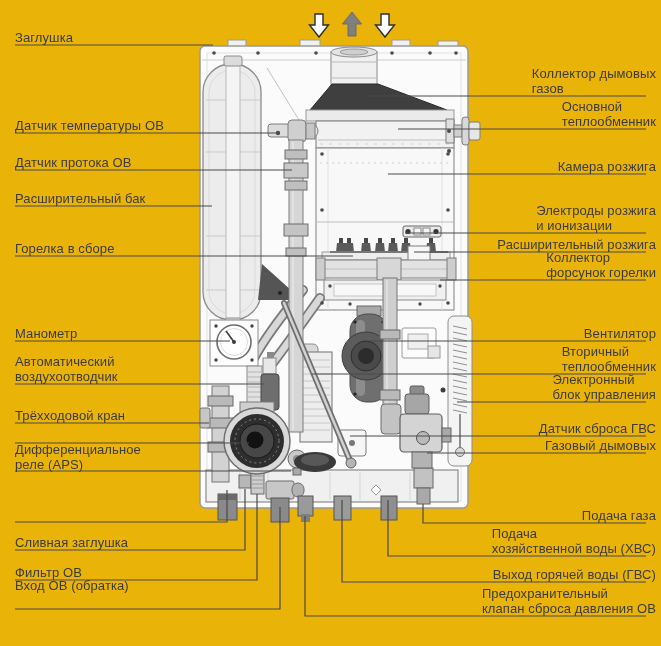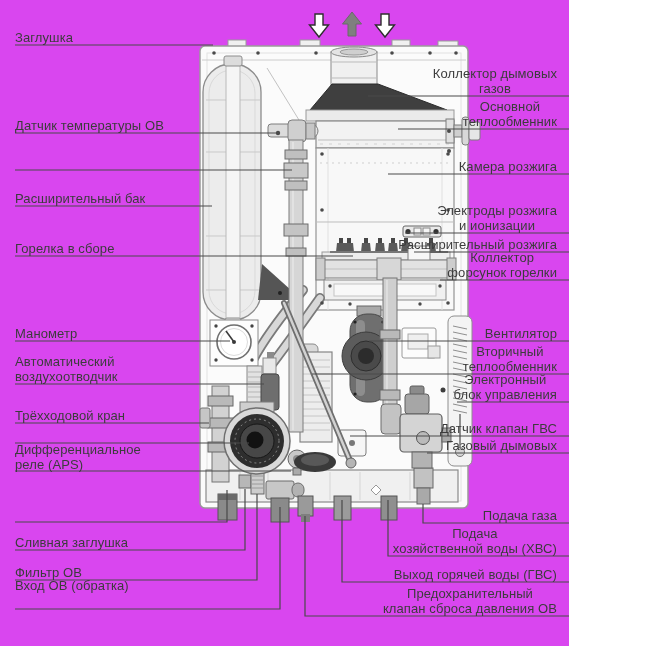--- a/index.html
+++ b/index.html
@@ -1,22 +1,22 @@
 <!DOCTYPE html>
 <html><head>
 <meta charset="utf-8">
 <style>
   html,body{margin:0;padding:0;background:#fff}
-  .stage{position:relative;width:569px;height:646px;background:#d946ef;overflow:hidden;
+  .stage{position:relative;width:661px;height:646px;background:#eab308;overflow:hidden;
          font-family:"Liberation Sans",sans-serif}
   .art{position:absolute;left:0;top:0}
   .lbl{position:absolute;font-size:13px;line-height:15px;color:#3c3c3c;
        white-space:pre-line;letter-spacing:.1px}
   .lbl.l{left:15px;text-align:left}
-  .lbl.r{right:12px;text-align:center}
+  .lbl.r{right:5px;text-align:left}
 </style>
 </head>
 <body>
 
 <div class="stage">
 
 <svg class="art" width="661" height="646" viewBox="0 0 661 646">
 
   <g>
     <rect x="228" y="40" width="18" height="7" fill="#f0f0f0" stroke="#9a9a9a"></rect>
@@ -314,20 +314,21 @@
 
   <g>
     <path d="M315,14 h8 v11 h5.5 L319,37 l-9.5,-12 h5.5 z" fill="#ffffff" stroke="#2e2e2e" stroke-width="1.4"></path>
     <path d="M352,12 l9.5,12 h-5.5 v12 h-8 v-12 h-5.5 z" fill="#7f7f7f" stroke="#6a6a6a" stroke-width="1"></path>
     <path d="M381,14 h8 v11 h5.5 L385,37 l-9.5,-12 h5.5 z" fill="#ffffff" stroke="#2e2e2e" stroke-width="1.4"></path>
   </g>
 </svg>
 
 <div class="lbl l" style="top:30px">Заглушка</div>
 <div class="lbl l" style="top:118px">Датчик температуры ОВ</div>
+<div class="lbl l" style="top:155px">Датчик протока ОВ</div>
 <div class="lbl l" style="top:191px">Расширительный бак</div>
 <div class="lbl l" style="top:241px">Горелка в сборе</div>
 <div class="lbl l" style="top:326px">Манометр</div>
 <div class="lbl l" style="top:354px">Автоматический
 воздухоотводчик</div>
 <div class="lbl l" style="top:408px">Трёхходовой кран</div>
 <div class="lbl l" style="top:442px">Дифференциальное
 реле (APS)</div>
 <div class="lbl l" style="top:535px">Сливная заглушка</div>
 <div class="lbl l" style="top:565px">Фильтр ОВ</div>
@@ -341,21 +342,21 @@
 <div class="lbl r" style="top:203px">Электроды розжига
 и ионизации</div>
 <div class="lbl r" style="top:237px">Расширительный розжига</div>
 <div class="lbl r" style="top:250px">Коллектор
 форсунок горелки</div>
 <div class="lbl r" style="top:326px">Вентилятор</div>
 <div class="lbl r" style="top:344px">Вторичный
 теплообменник</div>
 <div class="lbl r" style="top:372px">Электронный
 блок управления</div>
-<div class="lbl r" style="top:421px">Датчик клапан ГВС</div>
+<div class="lbl r" style="top:421px">Датчик сброса ГВС</div>
 <div class="lbl r" style="top:438px">Газовый дымовых</div>
 <div class="lbl r" style="top:508px">Подача газа</div>
 <div class="lbl r" style="top:526px">Подача
 хозяйственной воды (ХВС)</div>
 <div class="lbl r" style="top:567px">Выход горячей воды (ГВС)</div>
 <div class="lbl r" style="top:586px">Предохранительный
 клапан сброса давления ОВ</div>
 
 </div>
 

